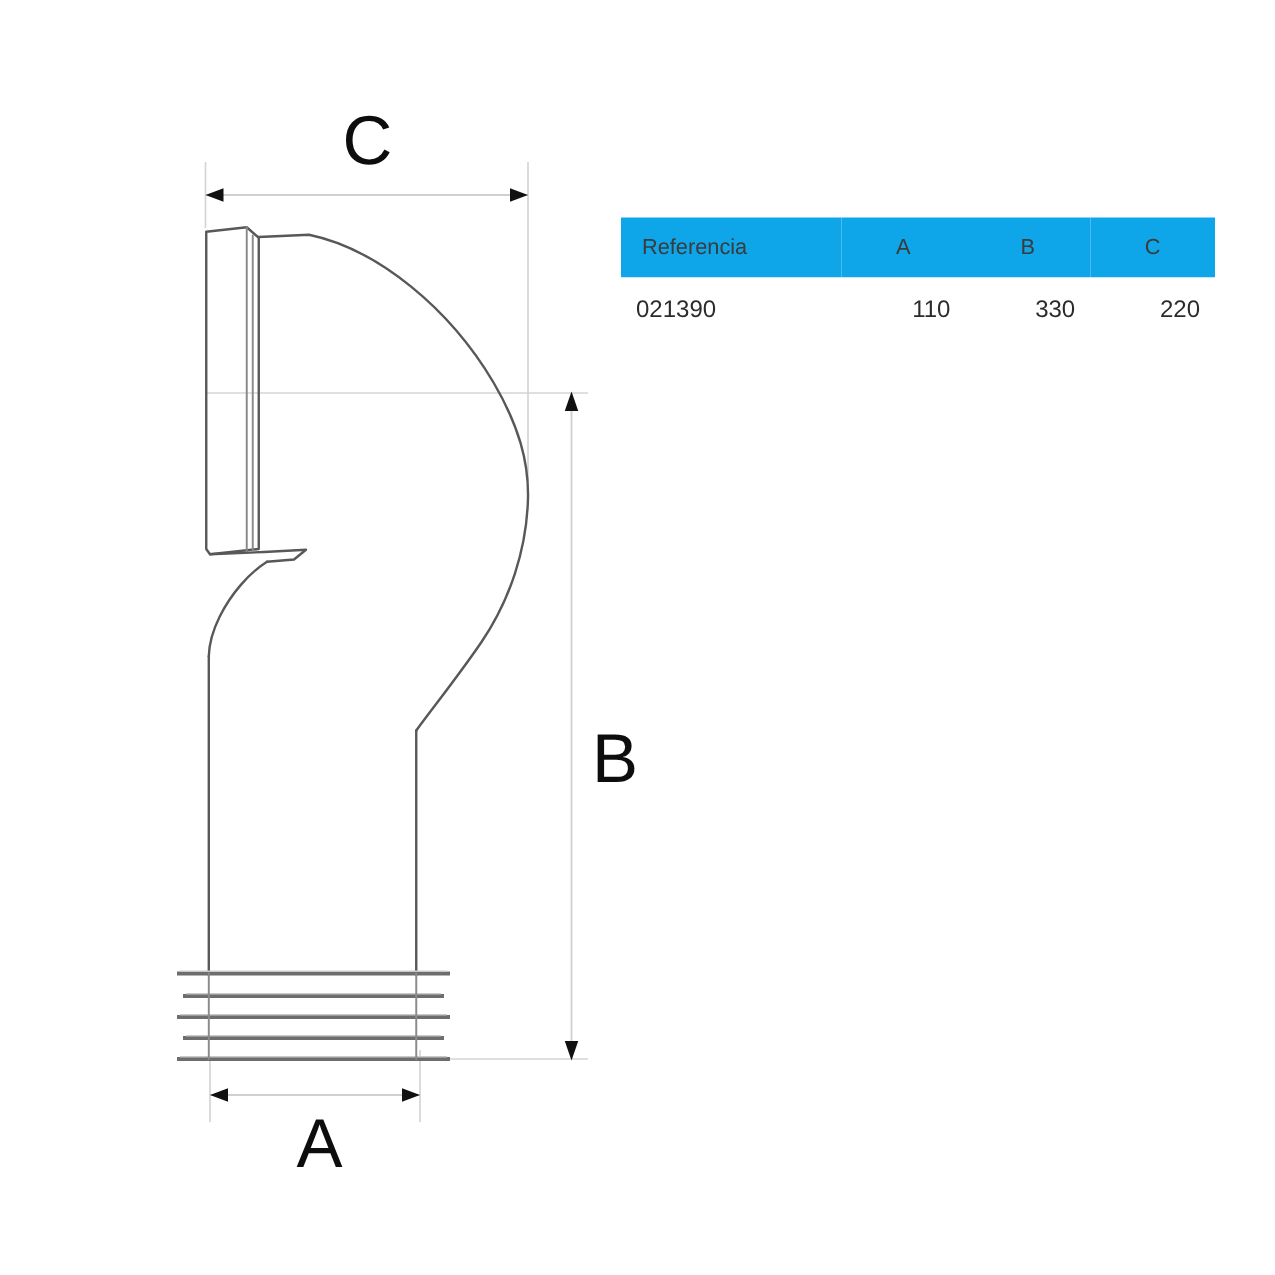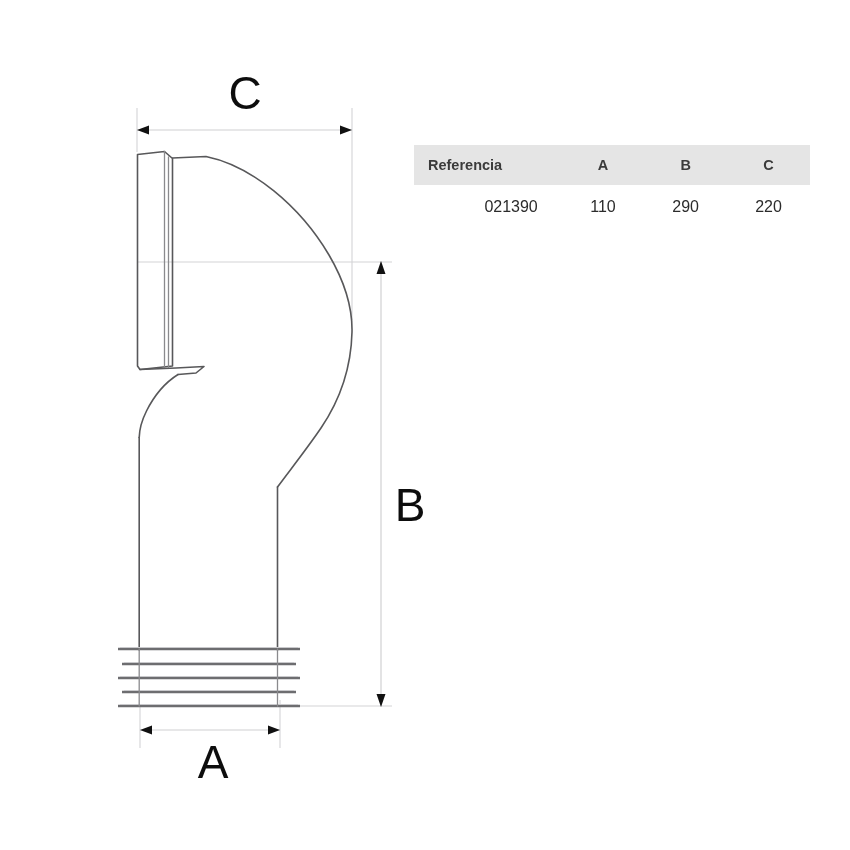--- a/index.html
+++ b/index.html
@@ -85,45 +85,45 @@
   #spec-table {
     position: absolute;
     left: 414px;
     top: 145px;
     width: 396px;
     border-collapse: collapse;
     font-family: "Liberation Sans", sans-serif;
     background: #ffffff;
   }
   #spec-table thead th {
-    background: #e5e5e5;
+    background: #0ea5e9;
     color: #3b3b3b;
     font-size: 14.5px;
-    font-weight: 700;
+    font-weight: 400;
     padding: 12px 10px 12px 10px;
     border: none;
     text-align: center;
     white-space: nowrap;
   }
   #spec-table thead th.col-ref {
     text-align: left;
     padding-left: 14px;
   }
   #spec-table tbody td {
     background: #ffffff;
     color: #2b2b2b;
     font-size: 16px;
     font-weight: 400;
     padding: 13px 10px 14px 10px;
     border: none;
-    text-align: center;
+    text-align: right;
     white-space: nowrap;
   }
   #spec-table tbody td.col-ref {
-    text-align: right;
+    text-align: left;
     padding-right: 24px;
   }
   .col-w-ref { width: 150px; }
   .col-w-val { width: 82px; }
 </style>
 </head>
 <body>
 
 <div id="stage">
 
@@ -221,19 +221,19 @@
         <th class="col-ref col-w-ref">Referencia</th>
         <th class="col-w-val">A</th>
         <th class="col-w-val">B</th>
         <th class="col-w-val">C</th>
       </tr>
     </thead>
     <tbody>
       <tr>
         <td class="col-ref">021390</td>
         <td>110</td>
-        <td>290</td>
+        <td>330</td>
         <td>220</td>
       </tr>
     </tbody>
   </table>
 
 </div>
 
 </body></html>

